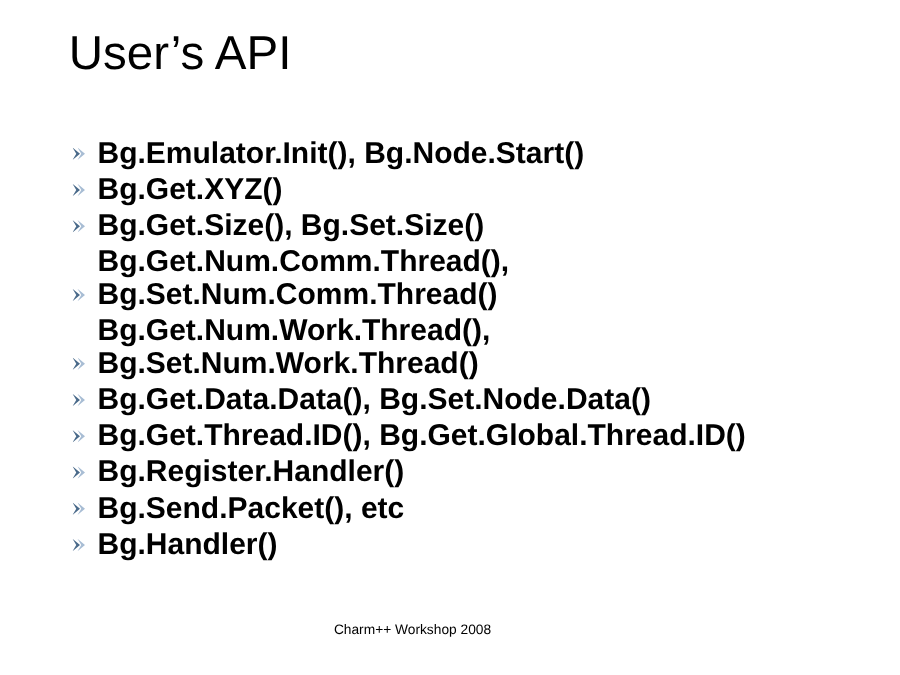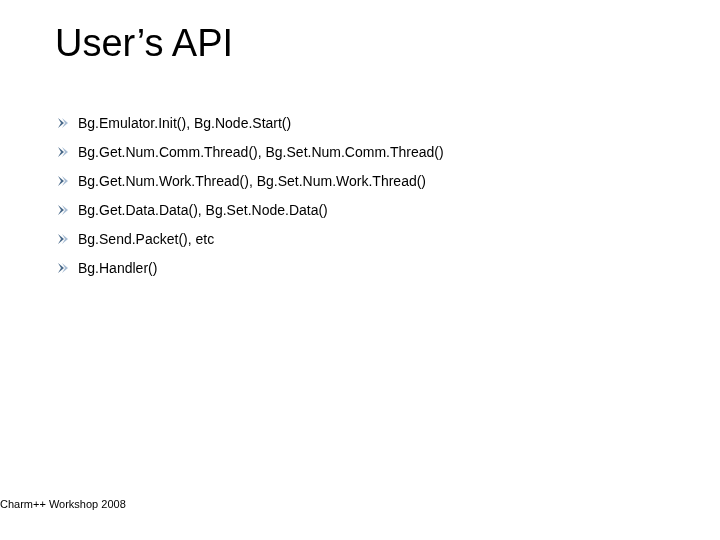--- a/index.html
+++ b/index.html
@@ -26,63 +26,83 @@
     font-weight: 400;
   }
   .body {
     position: absolute;
     left: 58px;
     top: 110px;
     right: 40px;
   }
   .item {
     display: flex;
-    align-items: center;
-    font-size: 14px;
+    align-items: flex-end;
+    font-size: 24px;
     line-height: 26px;
     margin-bottom: 3px;
+    font-weight: bold;
   }
   .bullet {
     flex: 0 0 auto;
     width: 20px;
     height: 26px;
     display: flex;
     align-items: center;
     justify-content: flex-start;
   }
   .bullet svg {
     display: block;
   }
   .text {
     flex: 1 1 auto;
   }
   .footer {
     position: absolute;
     left: 0;
     right: 0;
     bottom: 30px;
+    text-align: center;
     font-size: 11px;
     color: #000;
   }
 </style>
 </head>
 <body>
 
 <div class="slide">
   <div class="title">User’s API</div>
 
   <div class="body">
     <div class="item">
       <span class="bullet">
         <svg width="12" height="10" viewBox="0 0 12 10">
             <polygon points="0,0 6,5 0,10 3,5" fill="#4a6a8a"></polygon>
             <polygon points="4,0 10,5 4,10 7,5" fill="#a8bdd4"></polygon>
           </svg>
       </span>
       <span class="text">Bg.Emulator.Init(), Bg.Node.Start()</span>
+    </div>
+    <div class="item">
+      <span class="bullet">
+        <svg width="12" height="10" viewBox="0 0 12 10">
+            <polygon points="0,0 6,5 0,10 3,5" fill="#4a6a8a"></polygon>
+            <polygon points="4,0 10,5 4,10 7,5" fill="#a8bdd4"></polygon>
+          </svg>
+      </span>
+      <span class="text">Bg.Get.XYZ()</span>
+    </div>
+    <div class="item">
+      <span class="bullet">
+        <svg width="12" height="10" viewBox="0 0 12 10">
+            <polygon points="0,0 6,5 0,10 3,5" fill="#4a6a8a"></polygon>
+            <polygon points="4,0 10,5 4,10 7,5" fill="#a8bdd4"></polygon>
+          </svg>
+      </span>
+      <span class="text">Bg.Get.Size(), Bg.Set.Size()</span>
     </div>
     <div class="item">
       <span class="bullet">
         <svg width="12" height="10" viewBox="0 0 12 10">
             <polygon points="0,0 6,5 0,10 3,5" fill="#4a6a8a"></polygon>
             <polygon points="4,0 10,5 4,10 7,5" fill="#a8bdd4"></polygon>
           </svg>
       </span>
       <span class="text">Bg.Get.Num.Comm.Thread(), Bg.Set.Num.Comm.Thread()</span>
     </div>
@@ -104,20 +124,38 @@
       </span>
       <span class="text">Bg.Get.Data.Data(), Bg.Set.Node.Data()</span>
     </div>
     <div class="item">
       <span class="bullet">
         <svg width="12" height="10" viewBox="0 0 12 10">
             <polygon points="0,0 6,5 0,10 3,5" fill="#4a6a8a"></polygon>
             <polygon points="4,0 10,5 4,10 7,5" fill="#a8bdd4"></polygon>
           </svg>
       </span>
+      <span class="text">Bg.Get.Thread.ID(),  Bg.Get.Global.Thread.ID()</span>
+    </div>
+    <div class="item">
+      <span class="bullet">
+        <svg width="12" height="10" viewBox="0 0 12 10">
+            <polygon points="0,0 6,5 0,10 3,5" fill="#4a6a8a"></polygon>
+            <polygon points="4,0 10,5 4,10 7,5" fill="#a8bdd4"></polygon>
+          </svg>
+      </span>
+      <span class="text">Bg.Register.Handler()</span>
+    </div>
+    <div class="item">
+      <span class="bullet">
+        <svg width="12" height="10" viewBox="0 0 12 10">
+            <polygon points="0,0 6,5 0,10 3,5" fill="#4a6a8a"></polygon>
+            <polygon points="4,0 10,5 4,10 7,5" fill="#a8bdd4"></polygon>
+          </svg>
+      </span>
       <span class="text">Bg.Send.Packet(), etc</span>
     </div>
     <div class="item">
       <span class="bullet">
         <svg width="12" height="10" viewBox="0 0 12 10">
             <polygon points="0,0 6,5 0,10 3,5" fill="#4a6a8a"></polygon>
             <polygon points="4,0 10,5 4,10 7,5" fill="#a8bdd4"></polygon>
           </svg>
       </span>
       <span class="text">Bg.Handler()</span>

